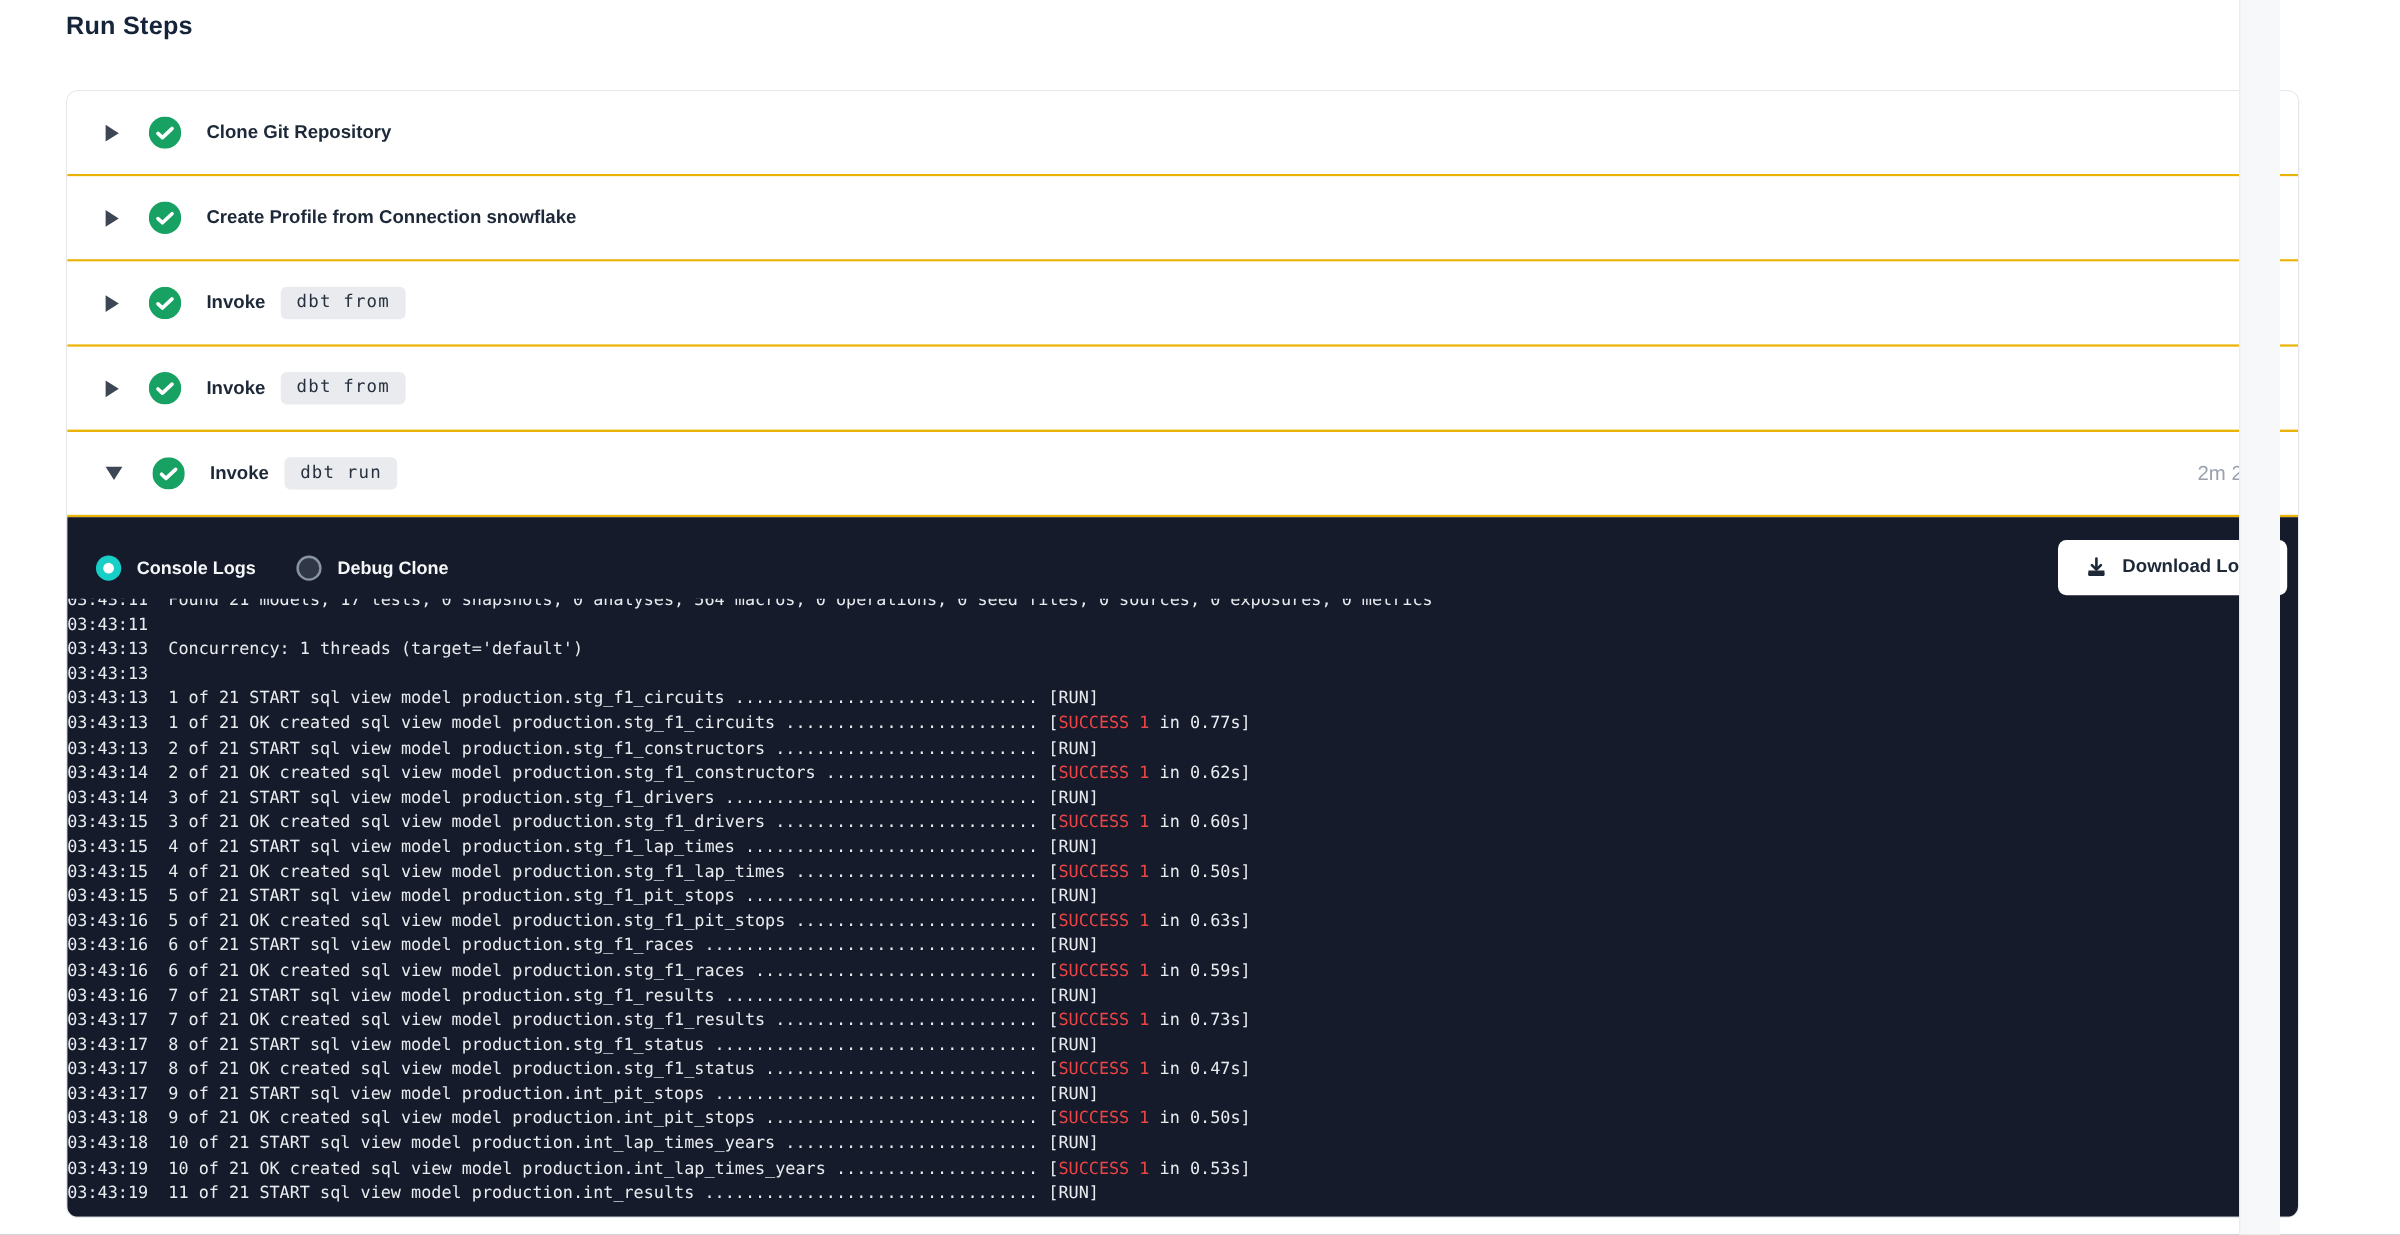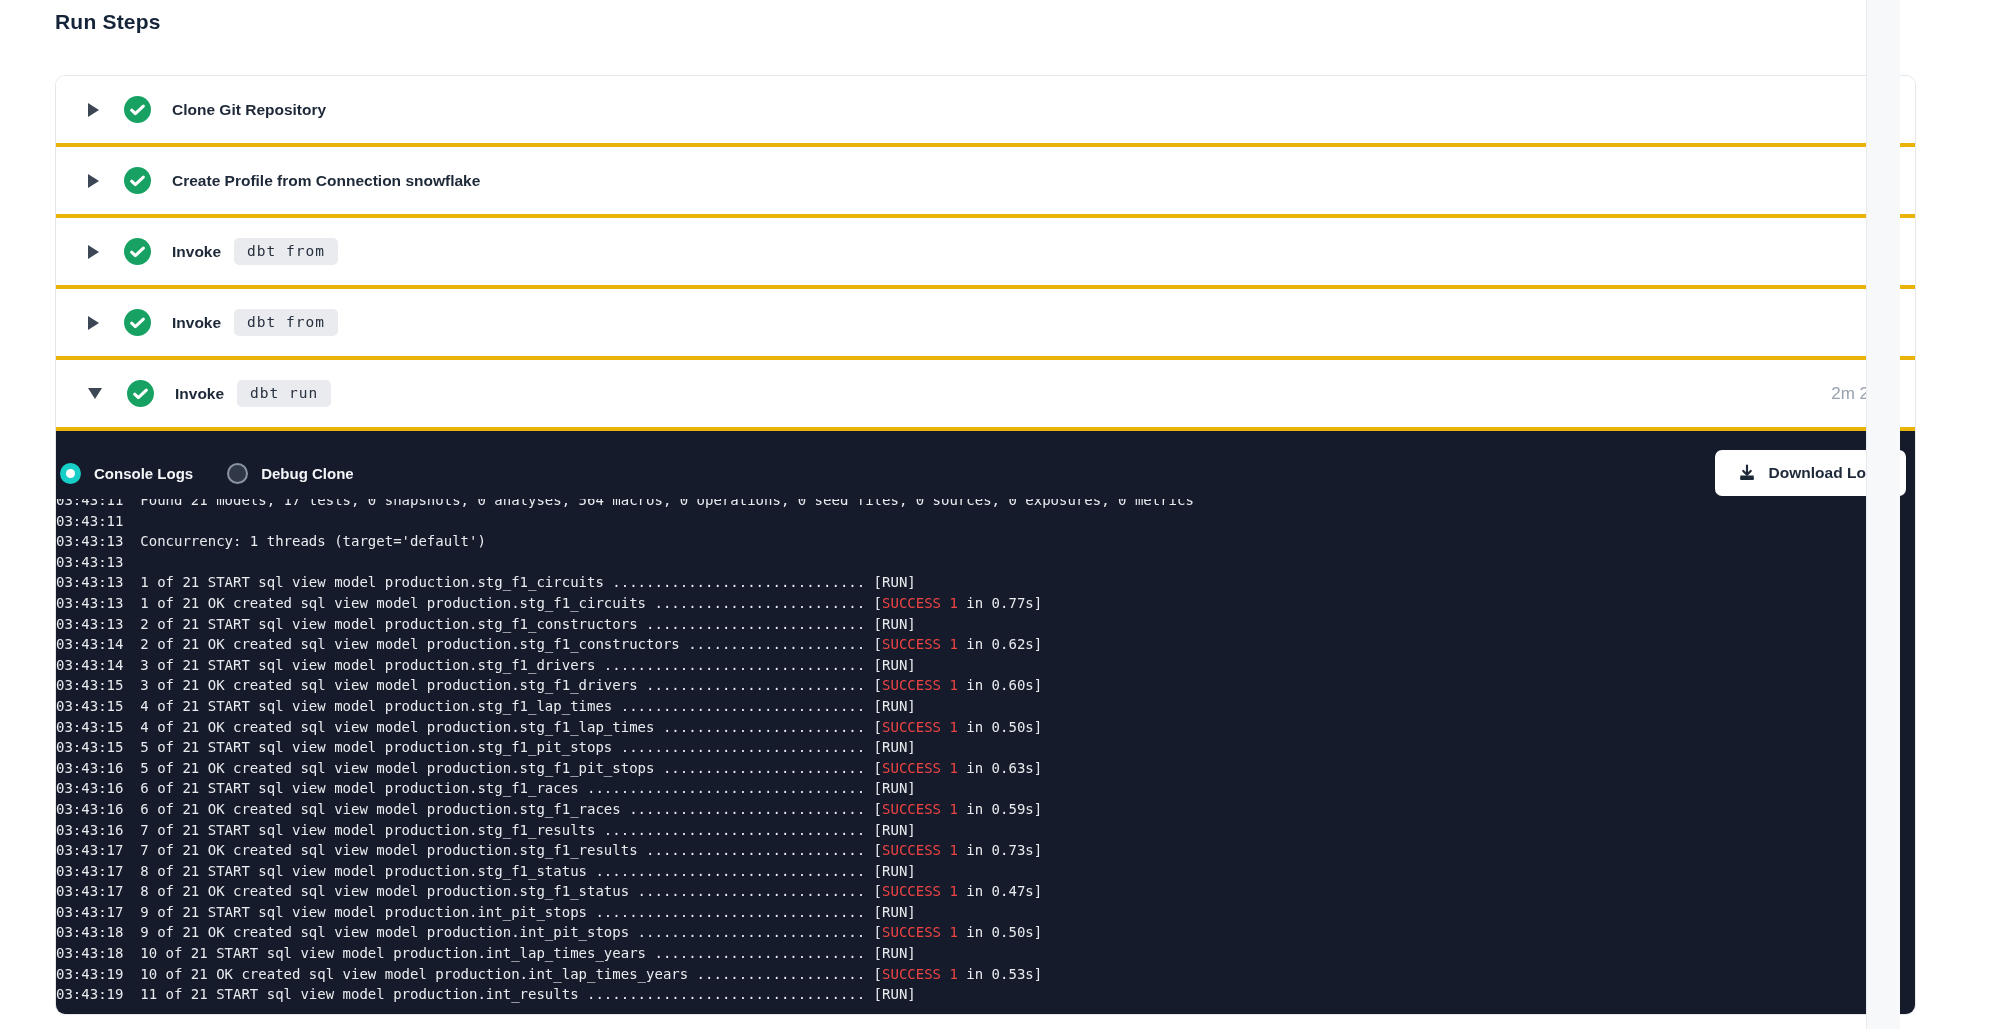--- a/index.html
+++ b/index.html
@@ -17,21 +17,21 @@
   }
 
   .card{
     position:absolute;left:55px;top:75px;width:1861px;
     border:1px solid #e5e7ea;border-radius:10px;background:#fff;
     overflow:hidden;box-sizing:border-box;
   }
 
   .step-row{
     height:71px;display:flex;align-items:center;
-    padding:0 28px 0 32px;border-bottom:4px solid #eab308;background:#fff;
+    padding:0 28px 0 32px;border-bottom:2px solid #eab308;background:#fff;
     cursor:pointer;box-sizing:border-box;
   }
   .caret{
     width:0;height:0;margin-right:25px;flex:none;
     border-left:11px solid #3d4655;border-top:7px solid transparent;border-bottom:7px solid transparent;
   }
   .caret.down{
     border-left:7px solid transparent;border-right:7px solid transparent;
     border-top:11px solid #3d4655;border-bottom:none;
   }
@@ -41,21 +41,21 @@
     margin-left:13px;background:#e9ebee;border-radius:5px;padding:5px 13px 6px;
     font-family:"DejaVu Sans Mono",monospace;font-size:14.5px;color:#27303f;letter-spacing:1px;
   }
   .duration{margin-left:auto;color:#98a1ad;font-size:17px;}
 
   .log-panel{
     height:583px;background:#151b2b;position:relative;overflow:hidden;
   }
   .log-header{
     position:absolute;top:0;left:0;right:0;height:84px;
-    display:flex;align-items:center;padding:0 0 0 4px;box-sizing:border-box;
+    display:flex;align-items:center;padding:0 0 0 24px;box-sizing:border-box;
   }
   .radio{display:flex;align-items:center;margin-right:34px;cursor:pointer;}
   .rdot{width:21px;height:21px;border-radius:50%;flex:none;margin-right:13px;box-sizing:border-box;}
   .rdot.sel{background:#17cfc6;display:flex;align-items:center;justify-content:center;}
   .rdot.sel .inner{width:9px;height:9px;border-radius:50%;background:#ffffff;}
   .rdot.unsel{background:#303848;border:2px solid #8a93a4;}
   .radio-label{color:#f4f6f8;font-weight:700;font-size:15px;}
   .download{
     margin-left:auto;margin-right:9px;height:46px;padding:0 22px;
     background:#ffffff;border:none;border-radius:7px;cursor:pointer;

